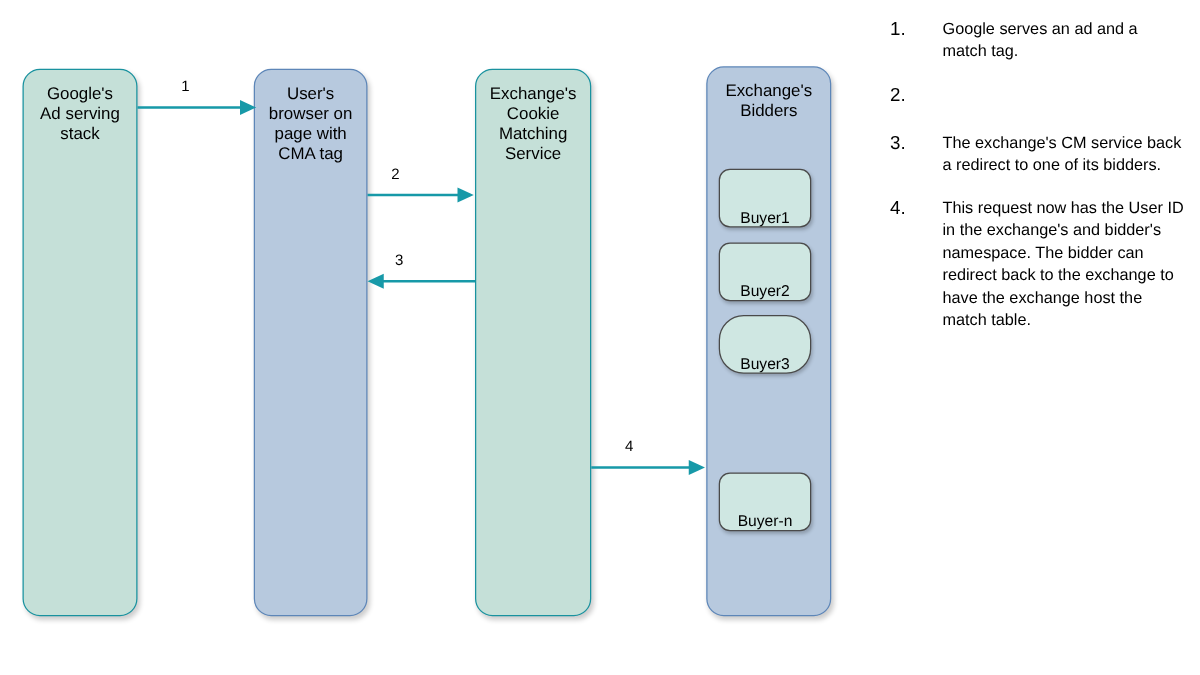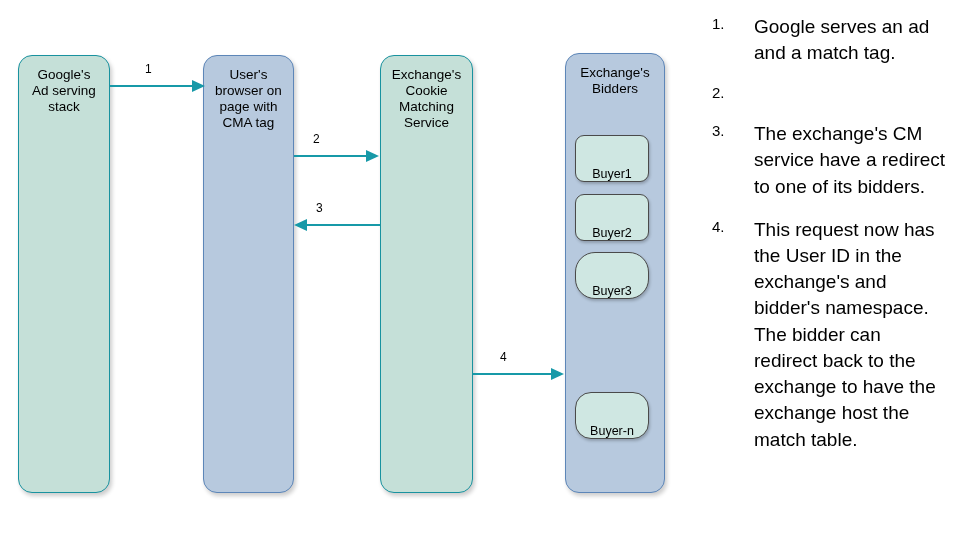--- a/index.html
+++ b/index.html
@@ -64,21 +64,21 @@
     border-radius: 9px;
     font-size: 12.5px;
     display: flex;
     align-items: flex-end;
     justify-content: center;
     box-shadow: 1px 2px 3px rgba(0,0,0,0.22);
   }
   #buyer-1 { top: 135px; }
   #buyer-2 { top: 194px; }
   #buyer-3 { top: 252px; border-radius: 20px; }
-  #buyer-n { top: 392px; border-radius: 16px; }
+  #buyer-n { top: 378px; }
 
   
   .arrow-line {
     position: absolute;
     height: 2.2px;
     background: #1799a8;
   }
   .arrow-head {
     position: absolute;
     width: 0; height: 0;
@@ -126,21 +126,21 @@
     margin-bottom: 17px;
   }
   .legend-num {
     width: 42px;
     flex: 0 0 42px;
     font-size: 15px;
     line-height: 1.38;
   }
   .legend-text {
     flex: 1 1 auto;
-    font-size: 19px;
+    font-size: 13px;
     line-height: 1.38;
   }
 </style>
 </head>
 <body>
 
 <div id="canvas">
 
   <div class="lane green" id="lane-google">
     <span class="lane-label">Google's
@@ -199,21 +199,21 @@
   <div id="legend">
     <div class="legend-item">
       <div class="legend-num">1.</div>
       <div class="legend-text">Google serves an ad and a match tag.</div>
     </div>
     <div class="legend-item">
       <div class="legend-num">2.</div>
     </div>
     <div class="legend-item">
       <div class="legend-num">3.</div>
-      <div class="legend-text">The exchange's CM service have a redirect to one of its bidders.</div>
+      <div class="legend-text">The exchange's CM service back a redirect to one of its bidders.</div>
     </div>
     <div class="legend-item">
       <div class="legend-num">4.</div>
       <div class="legend-text">This request now has the User ID in the exchange's and bidder's namespace. The bidder can redirect back to the exchange to have the exchange host the match table.</div>
     </div>
   </div>
 
 </div>
 
 </body></html>

